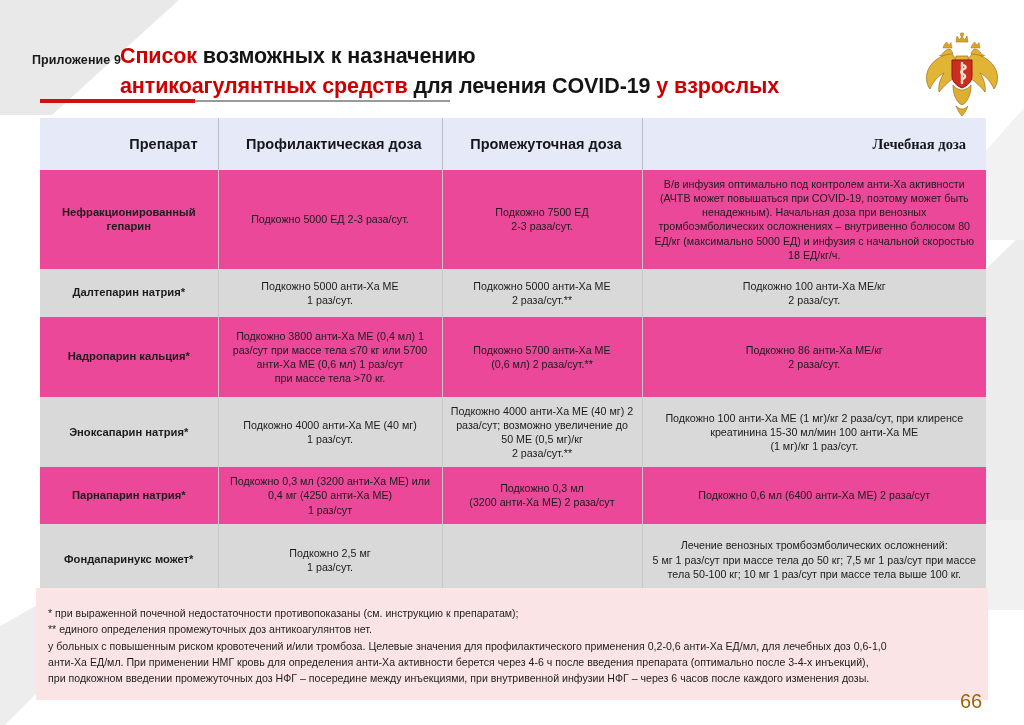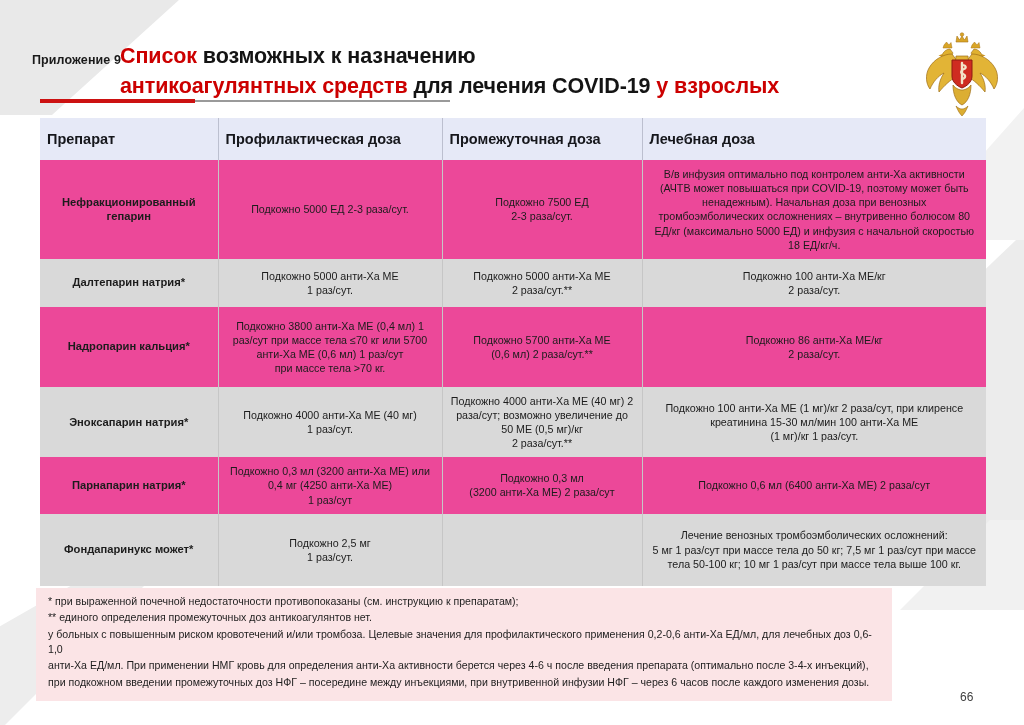--- a/index.html
+++ b/index.html
@@ -88,27 +88,27 @@
   }
   table.dose col.c1 { width: 178px; }
   table.dose col.c2 { width: 224px; }
   table.dose col.c3 { width: 200px; }
   table.dose col.c4 { width: 344px; }
 
   table.dose thead th {
     background: #e6e9f7;
     color: #16171c;
     font-size: 14.5px; font-weight: bold;
-    height: 42px;
-    text-align: left;
+    height: 52px;
+    text-align: right;
     vertical-align: middle;
     border-right: 1px solid #bcbfcf;
-    padding: 0 7px;
-  }
-  table.dose thead th:last-child { border-right: none; }
+    padding: 0 20px;
+  }
+  table.dose thead th:last-child { border-right: none; font-family: Liberation Serif, serif; }
 
   table.dose tbody td {
     font-size: 10.7px;
     color: #1c1c1c;
     text-align: center;
     vertical-align: middle;
     padding: 7px 8px;
     line-height: 1.32;
     border-right: 1px solid #c6c6c6;
   }
@@ -116,36 +116,36 @@
   table.dose tbody td.drug {
     font-weight: bold;
     font-size: 11.2px;
     line-height: 1.3;
   }
   tr.row-white td { background: #ec4899; }
   tr.row-gray  td { background: #d9d9d9; }
 
   
   .footnote {
-    position: absolute; left: 36px; top: 588px; width: 856px; min-height: 112px;
+    position: absolute; left: 36px; top: 588px; width: 952px; min-height: 112px;
     background: #fbe4e6;
-    padding: 6px 12px 10px 12px;
+    padding: 18px 12px 10px 12px;
     z-index: 3;
   }
   .footnote p {
     margin: 0 0 1px 0;
     font-size: 10.6px;
     line-height: 1.45;
     color: #1d1d1d;
   }
 
   
   .page-num {
     position: absolute; left: 960px; top: 690px;
-    font-size: 12px; color: #404040;
+    font-size: 20px; color: #a16207;
     z-index: 4;
   }
 </style>
 </head>
 <body>
 
 <div id="slide">
 
   <div class="deco deco-tl"></div>
   <div class="deco deco-bl"></div>

